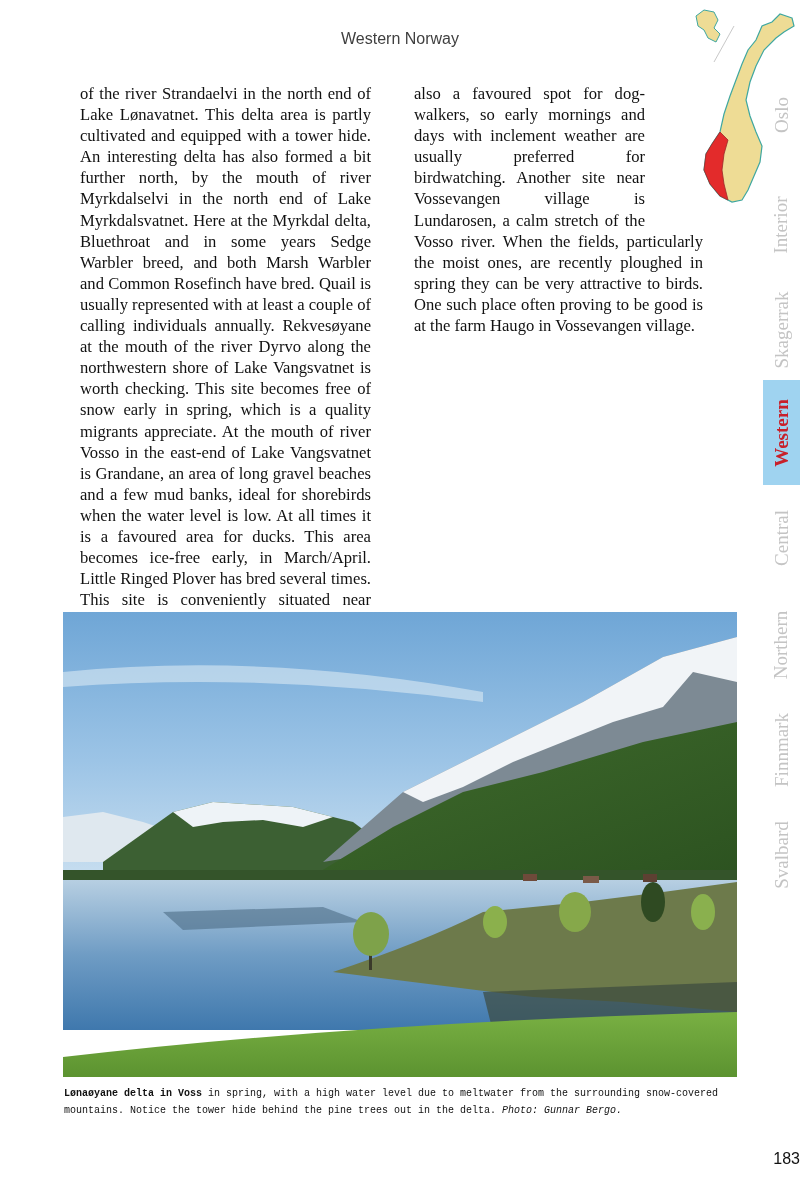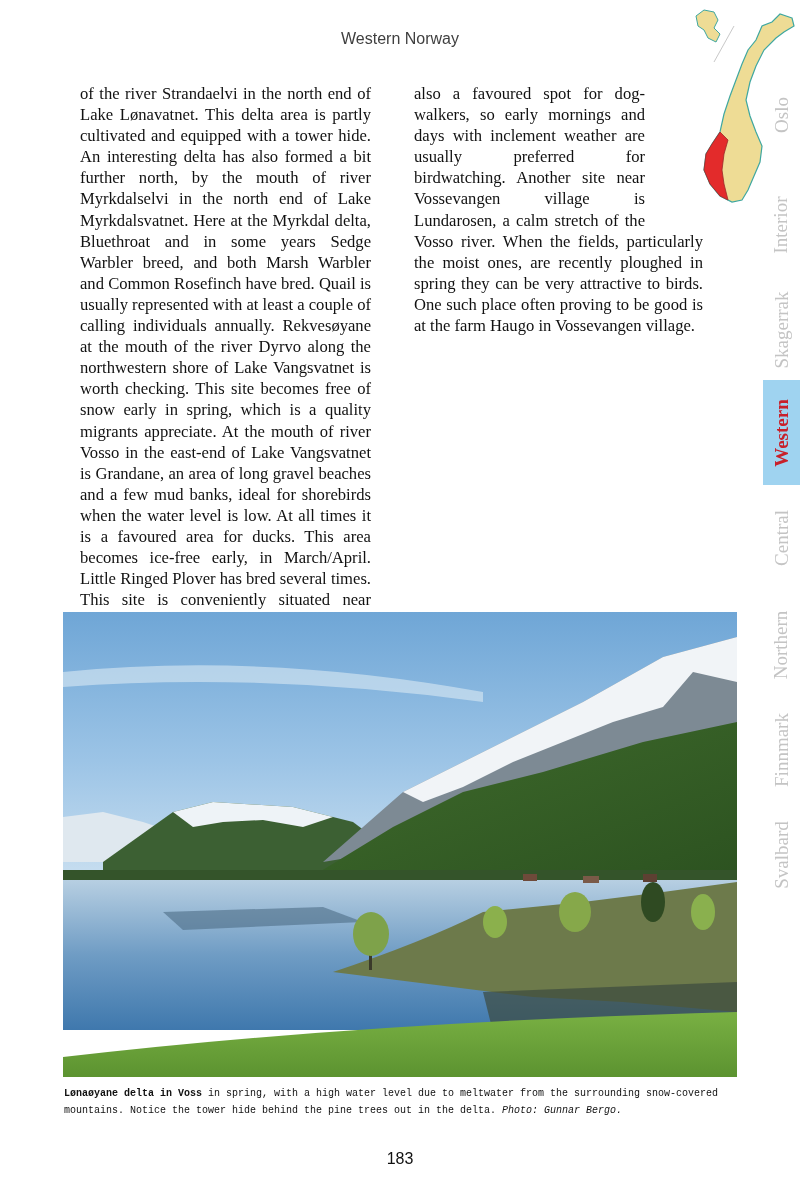--- a/index.html
+++ b/index.html
@@ -34,21 +34,21 @@
   .tab.active { background: #9fd3f0; }
   .tab.active span { color: #c8202a; font-weight: bold; }
   .photo { position: absolute; left: 63px; top: 612px; width: 674px; height: 465px; }
   .caption {
     position: absolute; left: 64px; top: 1085px; width: 672px;
     font-family: Liberation Mono, monospace; font-size: 10px; line-height: 17px; color: #111;
   }
   .caption b { font-weight: bold; }
   .caption i { font-style: italic; }
   .page-number {
-    position: absolute; top: 1150px; left: 0; width: 800px; text-align: center;
+    position: absolute; top: 1150px; left: 0; width: 800px; text-align: right;
     font-family: "Liberation Sans", sans-serif; font-size: 16px; color: #111;
   }
 </style>
 </head>
 <body>
 
 <div class="running-head">Western Norway</div>
 
 <svg class="map" viewBox="0 0 112 206">
   <g>

